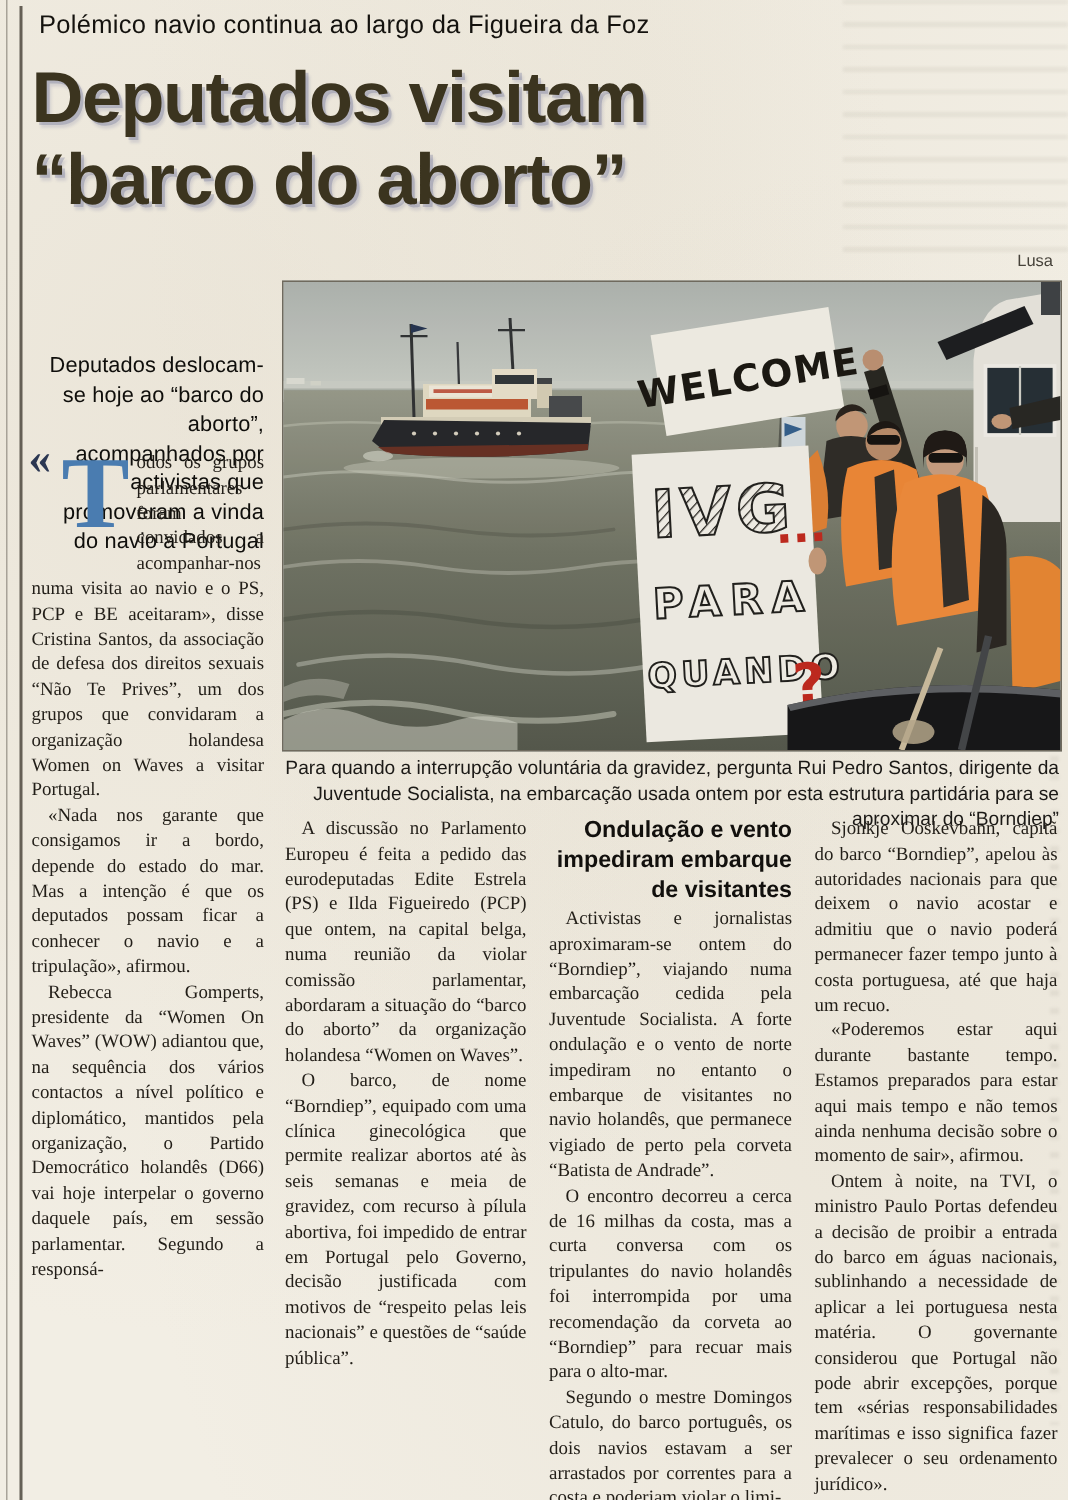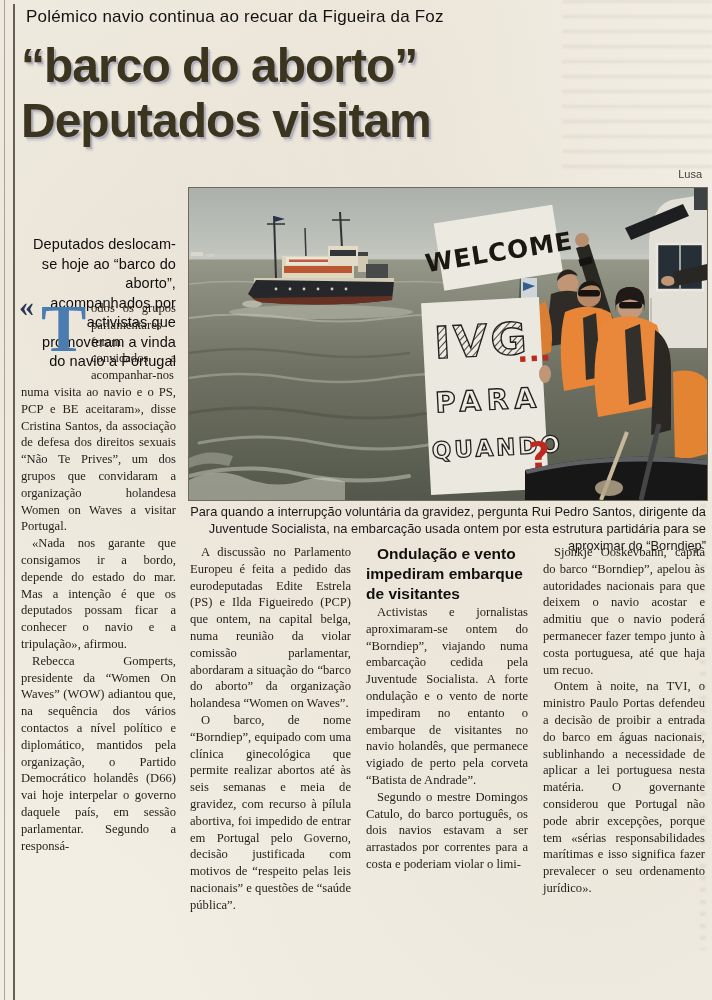--- a/index.html
+++ b/index.html
@@ -46,43 +46,43 @@
   .col{position:absolute;font-family:"Liberation Serif", serif;font-size:12.6px;line-height:16.8px;
     text-align:justify;color:#221e18;}
   .col1{left:21px;top:300px;width:155px;}
   .colA{left:190px;top:544px;width:161px;}
   .colB{left:366px;top:544px;width:162px;}
   .colC{left:543px;top:544px;width:162px;}
   .col p{margin:0;text-indent:11px;}
   .col p.noindent{text-indent:0;}
   .subhead{
     font-family:"Liberation Sans", sans-serif;font-weight:bold;
-    font-size:15.5px;line-height:20px;text-align:left;color:#12100d;
+    font-size:15.5px;line-height:20px;text-align:right;color:#12100d;
     margin:0 0 9px 0;text-indent:0;
   }
   .dropcap-box{float:left;width:64px;height:68px;position:relative;margin:2px 6px 0 0;}
   .dc-quote{position:absolute;left:-2px;top:-4px;font-family:"Liberation Serif",serif;
     font-size:30px;font-weight:bold;color:#2b3752;}
   .dc-letter{position:absolute;left:20px;top:-8px;font-family:"Liberation Serif",serif;
     font-size:68px;line-height:68px;font-weight:bold;color:#4a7cb0;}
 </style>
 </head>
 <body>
 
 <div id="page">
   <div class="rule-a"></div>
   <div class="rule-b"></div>
   <div class="ghost ghost-right"></div>
   <div class="ghost ghost-right2"></div>
 
-  <div class="kicker">Polémico navio continua ao recuar da Figueira da Foz</div>
+  <div class="kicker">Polémico navio continua ao largo da Figueira da Foz</div>
 
   <div class="headline">
+    <div>Deputados visitam</div>
     <div>“barco do aborto”</div>
-    <div>Deputados visitam</div>
   </div>
 
   <div class="credit">Lusa</div>
 
   <div class="lead">Deputados deslocam-se hoje ao “barco do aborto”, acompanhados por activistas que promoveram a vinda do navio a Portugal</div>
 
   <div class="photo">
     <svg viewBox="0 0 518 312" preserveAspectRatio="none">
       <defs>
         <linearGradient id="skyG" x1="0" y1="0" x2="0" y2="1">
@@ -249,20 +249,22 @@
   </div>
 
   <div class="col colA">
     <p>A discussão no Parlamento Europeu é feita a pedido das eurodeputadas Edite Estrela (PS) e Ilda Figueiredo (PCP) que ontem, na capital belga, numa reunião da violar comissão parlamentar, abordaram a situação do “barco do aborto” da organização holandesa “Women on Waves”.</p>
     <p>O barco, de nome “Borndiep”, equipado com uma clínica ginecológica que permite realizar abortos até às seis semanas e meia de gravidez, com recurso à pílula abortiva, foi impedido de entrar em Portugal pelo Governo, decisão justificada com motivos de “respeito pelas leis nacionais” e questões de “saúde pública”.</p>
   </div>
 
   <div class="col colB">
     <p class="subhead">Ondulação e vento impediram embarque de visitantes</p>
     <p>Activistas e jornalistas aproximaram-se ontem do “Borndiep”, viajando numa embarcação cedida pela Juventude Socialista. A forte ondulação e o vento de norte impediram no entanto o embarque de visitantes no navio holandês, que permanece vigiado de perto pela corveta “Batista de Andrade”.</p>
+    <p>O encontro decorreu a cerca de 16 milhas da costa, mas a curta conversa com os tripulantes do navio holandês foi interrompida por uma recomendação da corveta ao “Borndiep” para recuar mais para o alto-mar.</p>
     <p>Segundo o mestre Domingos Catulo, do barco português, os dois navios estavam a ser arrastados por correntes para a costa e poderiam violar o limi-</p>
   </div>
 
   <div class="col colC">
     <p>Sjonkje Ooskevbann, capitã do barco “Borndiep”, apelou às autoridades nacionais para que deixem o navio acostar e admitiu que o navio poderá permanecer fazer tempo junto à costa portuguesa, até que haja um recuo.</p>
+    <p>«Poderemos estar aqui durante bastante tempo. Estamos preparados para estar aqui mais tempo e não temos ainda nenhuma decisão sobre o momento de sair», afirmou.</p>
     <p>Ontem à noite, na TVI, o ministro Paulo Portas defendeu a decisão de proibir a entrada do barco em águas nacionais, sublinhando a necessidade de aplicar a lei portuguesa nesta matéria. O governante considerou que Portugal não pode abrir  excepções, porque tem «sérias responsabilidades marítimas e isso significa fazer prevalecer o seu ordenamento jurídico».</p>
   </div>
 </div>
 
 </body></html>

